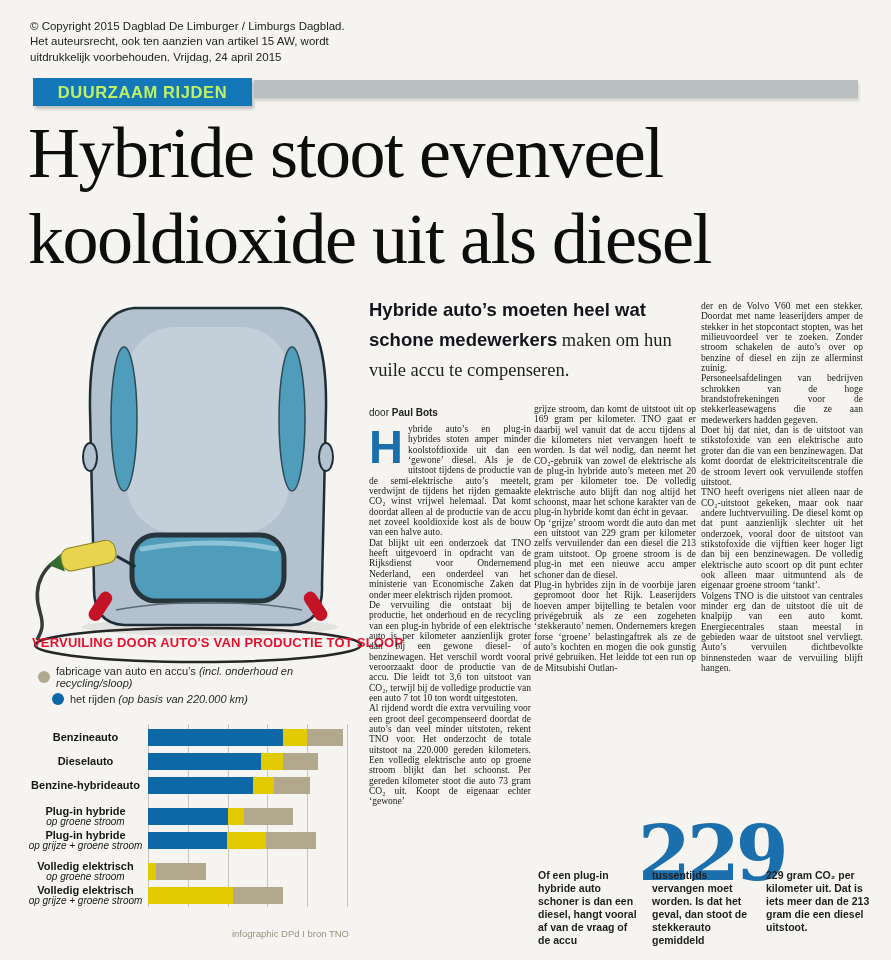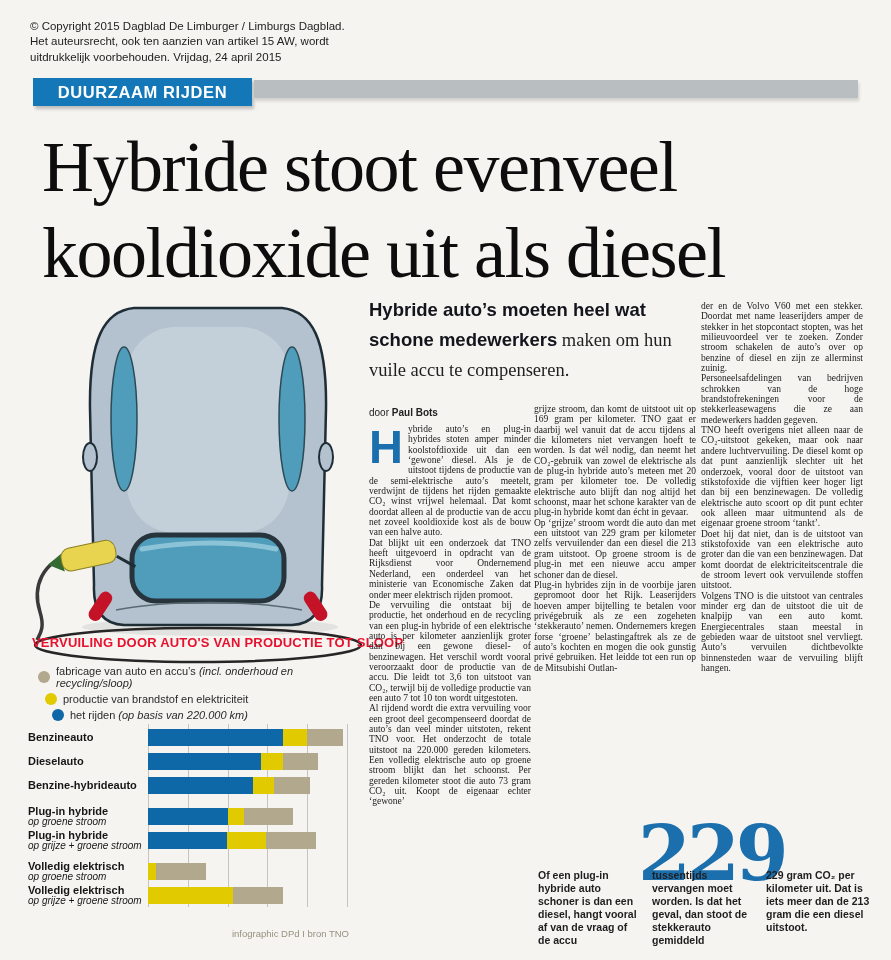--- a/index.html
+++ b/index.html
@@ -2,25 +2,25 @@
 <html><head>
 <meta charset="utf-8">
 <style>
   html,body{margin:0;padding:0}
   body{width:891px;height:960px;position:relative;background:#f5f4f1;
        font-family:"Liberation Sans",sans-serif;overflow:hidden;color:#1c1c1c}
 
   
   .copyright{position:absolute;left:30px;top:19px;font-size:11.5px;line-height:1.34;color:#222}
   .banner-blue{position:absolute;left:33px;top:78px;width:219px;height:28px;background:#1478b8;
-       color:#ffffff;font-weight:bold;font-size:16.5px;letter-spacing:.6px;
+       color:#bef264;font-weight:bold;font-size:16.5px;letter-spacing:.6px;
        display:flex;align-items:center;justify-content:center;box-shadow:2px 3px 3px rgba(0,0,0,.22)}
   .banner-gray{position:absolute;left:254px;top:80px;width:604px;height:18px;background:#b9bfc1;
        box-shadow:1px 3px 3px rgba(0,0,0,.15)}
-  h1{position:absolute;left:28px;top:110px;width:845px;margin:14px;
+  h1{position:absolute;left:28px;top:110px;width:845px;margin:0;
        font-family:"Liberation Serif",serif;font-weight:normal;font-size:72px;line-height:86px;
        letter-spacing:-1.5px;color:#0d0d0d}
 
   
   .infographic{position:absolute;left:28px;top:297px;width:340px;height:650px}
   .car-svg{position:absolute;left:0;top:0;pointer-events:none}
   .red-label{position:absolute;left:4px;top:338px;width:332px;text-align:center;
        color:#e8112d;font-weight:bold;font-size:13px;letter-spacing:.2px;white-space:nowrap}
   .legend{position:absolute;left:10px;top:368px;width:330px;font-size:11px;color:#2a2a2a}
   .legend-title{font-weight:bold;font-size:12.5px;color:#111;margin:0 0 5px 0}
@@ -28,21 +28,21 @@
   .li1{margin-left:7px}.li2{margin-left:14px}
   .ldot{width:12px;height:12px;border-radius:50%;margin-right:6px;flex:none}
   .litem i{font-style:italic}
 
   .chart{position:absolute;left:0;top:432px;width:340px}
   .gridlines{position:absolute;left:120px;top:-5px;width:200px;height:183px}
   .gline{position:absolute;top:0;bottom:0;width:1px;background:#c6c4be}
   .crow{display:flex;align-items:center;height:17px;margin-top:7px;position:relative}
   .crow.first{margin-top:0}
   .crow.ggap{margin-top:14px}
-  .clab{width:115px;text-align:left;padding-right:5px;flex:none}
+  .clab{width:115px;text-align:center;padding-right:5px;flex:none}
   .clab b{display:block;font-size:11px;line-height:11px;color:#161616}
   .clab i{display:block;font-size:10px;line-height:10px;color:#161616;font-weight:normal}
   .ctrack{display:flex;height:17px;position:relative}
   .cseg{height:100%}
   .axisrow{position:absolute;top:181px;left:0;width:340px;height:14px;
        font-size:11.5px;font-weight:bold;color:#161616}
   .axis-unit{position:absolute;left:0;width:113px;text-align:right;top:0}
   .tick{position:absolute;transform:translateX(-50%);top:0}
   .credit{position:absolute;top:199px;left:120px;width:201px;text-align:right;
        font-size:9.5px;color:#97917f}
@@ -112,24 +112,20 @@
     </g>
   </svg>
 
   <div class="red-label" style="color: rgb(232, 17, 45);">VERVUILING DOOR AUTO'S VAN PRODUCTIE TOT SLOOP</div>
 
   <div class="legend">
     <div class="litem li0">
       <span class="ldot" style="background: rgb(178, 168, 141);"></span>
       <span><span>fabricage van auto en accu’s </span><i>(incl. onderhoud en recycling/sloop)</i></span>
     </div>
-    <div class="litem li1">
-      <span class="ldot" style="background: rgb(226, 202, 0);"></span>
-      <span><span>productie van brandstof en elektriciteit</span><i></i></span>
-    </div>
     <div class="litem li2">
       <span class="ldot" style="background: rgb(14, 104, 167);"></span>
       <span><span>het rijden </span><i>(op basis van 220.000 km)</i></span>
     </div>
   </div>
 
   <div class="chart">
     <div class="gridlines">
         <div class="gline" style="left: 0px;"></div>
         <div class="gline" style="left: 39.8px;"></div>
@@ -229,22 +225,22 @@
 
 <div class="ncol" id="col2">
   <p>grijze stroom, dan komt de uitstoot uit op 169 gram per kilometer. TNO gaat er daarbij wel vanuit dat de accu tijdens al die kilometers niet vervangen hoeft te worden. Is dat wél nodig, dan neemt het CO₂-gebruik van zowel de elektrische als de plug-in hybride auto’s meteen met 20 gram per kilometer toe. De volledig elektrische auto blijft dan nog altijd het schoonst, maar het schone karakter van de plug-in hybride komt dan écht in gevaar.</p>
   <p>Op ‘grijze’ stroom wordt die auto dan met een uitstoot van 229 gram per kilometer zelfs vervuilender dan een diesel die 213 gram uitstoot. Op groene stroom is de plug-in met een nieuwe accu amper schoner dan de diesel.</p>
   <p>Plug-in hybrides zijn in de voorbije jaren gepromoot door het Rijk. Leaserijders hoeven amper bijtelling te betalen voor privégebruik als ze een zogeheten ‘stekkerauto’ nemen. Ondernemers kregen forse ‘groene’ belastingaftrek als ze de auto’s kochten en mogen die ook gunstig privé gebruiken. Het leidde tot een run op de Mitsubishi Outlan-</p>
 </div>
 
 <div class="ncol" id="col3">
   <p>der en de Volvo V60 met een stekker. Doordat met name leaserijders amper de stekker in het stopcontact stopten, was het milieuvoordeel ver te zoeken. Zonder stroom schakelen de auto’s over op benzine of diesel en zijn ze allerminst zuinig.</p>
   <p>Personeelsafdelingen van bedrijven schrokken van de hoge brandstofrekeningen voor de stekkerleasewagens die ze aan medewerkers hadden gegeven.</p>
+  <p>Doet hij dat niet, dan is de uitstoot van stikstofoxide van een elektrische auto groter dan die van een benzinewagen. Dat komt doordat de elektriciteitscentrale die de stroom levert ook vervuilende stoffen uitstoot.</p>
   <p>TNO heeft overigens niet alleen naar de CO₂-uitstoot gekeken, maar ook naar andere luchtvervuiling. De diesel komt op dat punt aanzienlijk slechter uit het onderzoek, vooral door de uitstoot van stikstofoxide die vijftien keer hoger ligt dan bij een benzinewagen. De volledig elektrische auto scoort op dit punt echter ook alleen maar uitmuntend als de eigenaar groene stroom ‘tankt’.</p>
-  <p>Doet hij dat niet, dan is de uitstoot van stikstofoxide van een elektrische auto groter dan die van een benzinewagen. Dat komt doordat de elektriciteitscentrale die de stroom levert ook vervuilende stoffen uitstoot.</p>
   <p>Volgens TNO is die uitstoot van centrales minder erg dan de uitstoot die uit de knalpijp van een auto komt. Energiecentrales staan meestal in gebieden waar de uitstoot snel vervliegt. Auto’s vervuilen dichtbevolkte binnensteden waar de vervuiling blijft hangen.</p>
 </div>
 
 <div class="pull" style="color: rgb(28, 111, 173);">229</div>
 
 <div class="capcol" id="cap1">Of een plug-in hybride auto schoner is dan een diesel, hangt vooral af van de vraag of de accu</div>
 <div class="capcol" id="cap2">tussentijds vervangen moet worden. Is dat het geval, dan stoot de stekkerauto gemiddeld</div>
 <div class="capcol" id="cap3">229 gram CO₂ per kilometer uit. Dat is iets meer dan de 213 gram die een diesel uitstoot.</div>
 
 </body></html>

